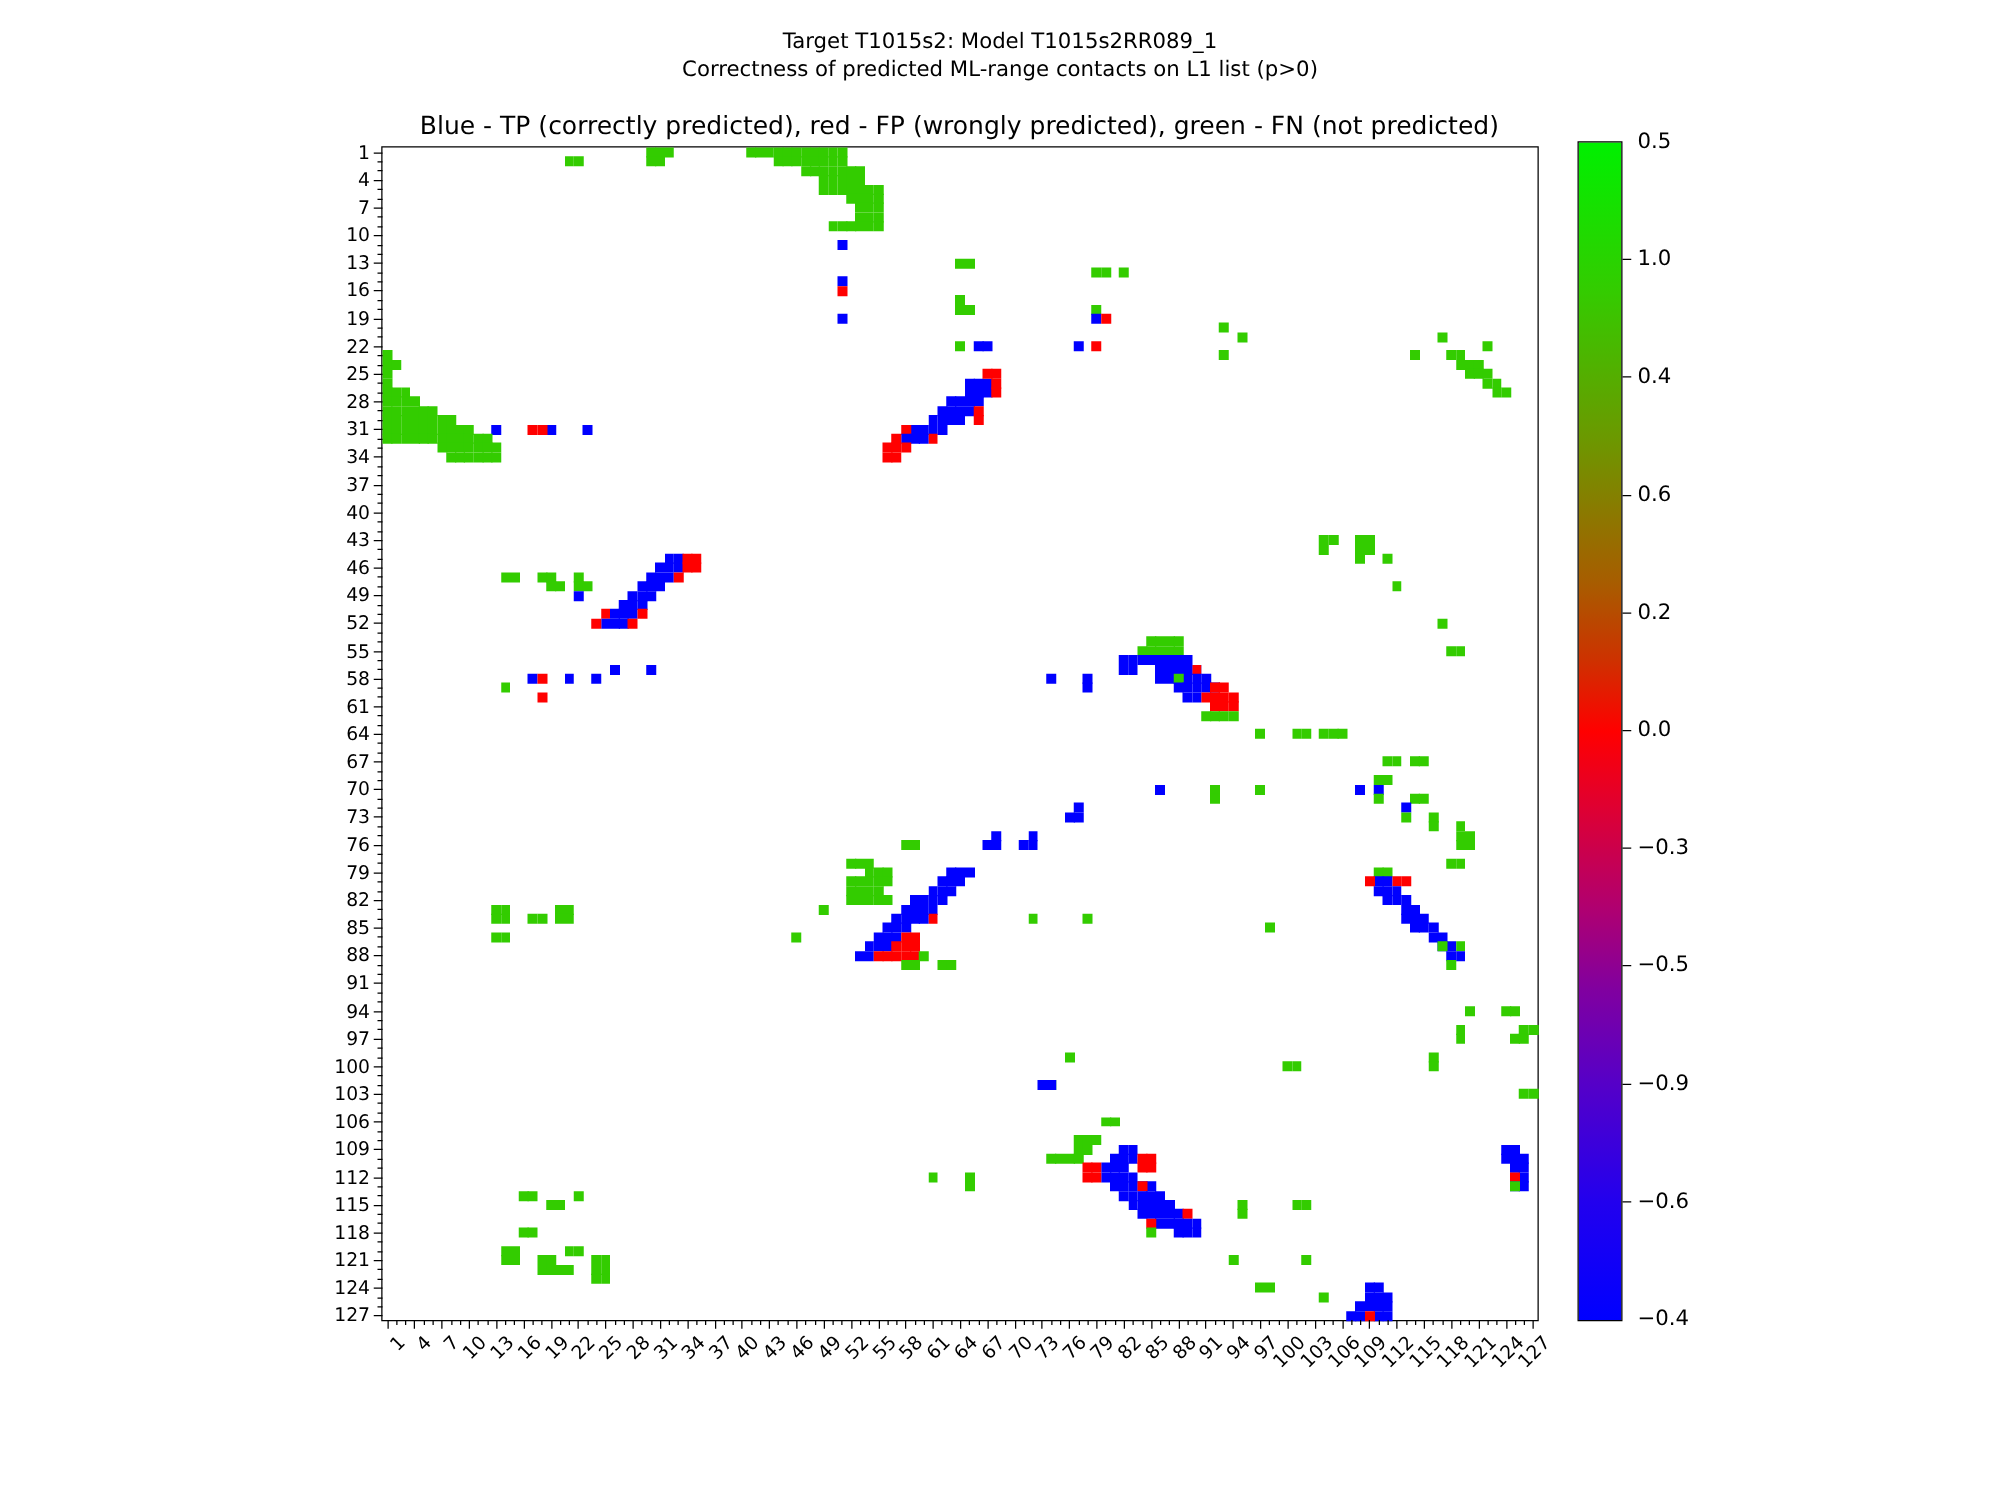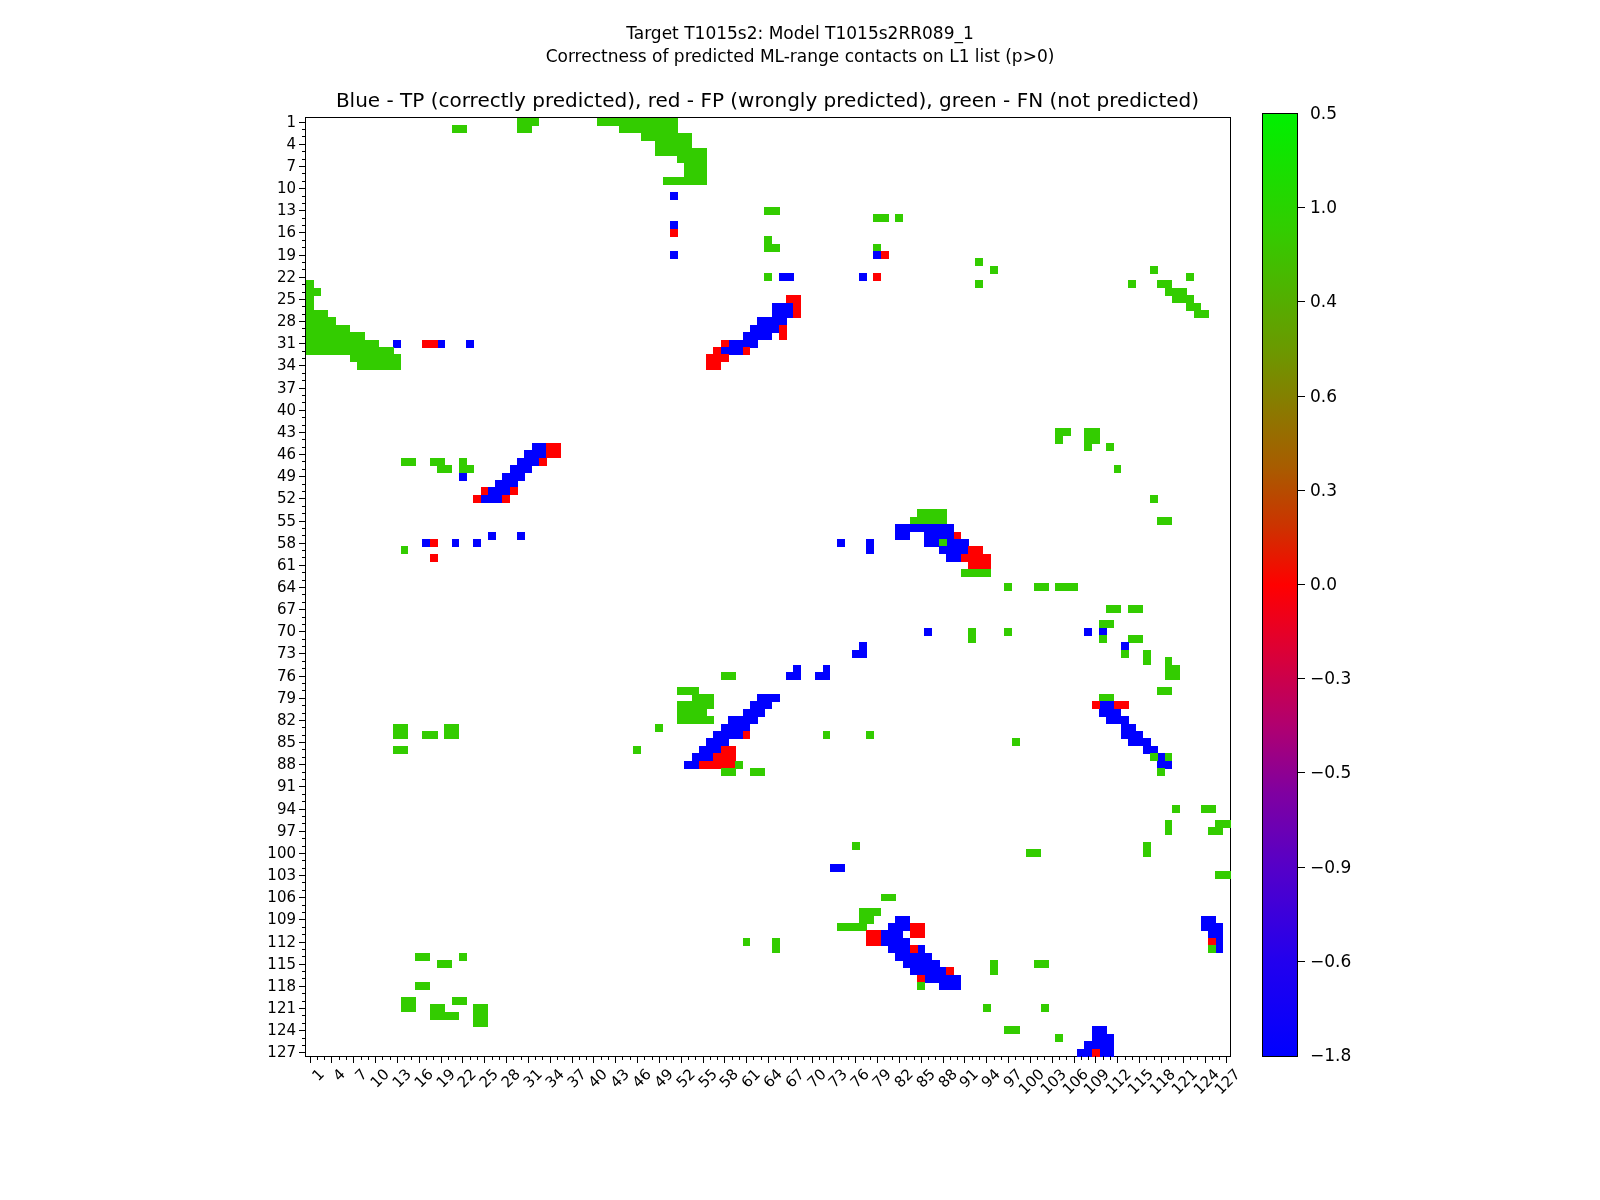--- a/index.html
+++ b/index.html
@@ -1117,26 +1117,26 @@
   <div id="colorbar-gradient"></div>
   <div id="colorbar-ticks">
       <div class="cb-label" style="top: 0px;">0.5</div>
       <div class="cb-tick" style="top: 94.2px;"></div>
       <div class="cb-label" style="top: 94.2px;">1.0</div>
       <div class="cb-tick" style="top: 188.4px;"></div>
       <div class="cb-label" style="top: 188.4px;">0.4</div>
       <div class="cb-tick" style="top: 282.6px;"></div>
       <div class="cb-label" style="top: 282.6px;">0.6</div>
       <div class="cb-tick" style="top: 376.8px;"></div>
-      <div class="cb-label" style="top: 376.8px;">0.3</div>
+      <div class="cb-label" style="top: 376.8px;">0.2</div>
       <div class="cb-tick" style="top: 471px;"></div>
       <div class="cb-label" style="top: 471px;">0.0</div>
       <div class="cb-tick" style="top: 565.2px;"></div>
       <div class="cb-label" style="top: 565.2px;">−0.3</div>
       <div class="cb-tick" style="top: 659.4px;"></div>
       <div class="cb-label" style="top: 659.4px;">−0.5</div>
       <div class="cb-tick" style="top: 753.6px;"></div>
       <div class="cb-label" style="top: 753.6px;">−0.9</div>
       <div class="cb-tick" style="top: 847.8px;"></div>
       <div class="cb-label" style="top: 847.8px;">−0.6</div>
-      <div class="cb-label" style="top: 942px;">−1.8</div>
+      <div class="cb-label" style="top: 942px;">−0.4</div>
     </div>
 </div>
 
 </body></html>

